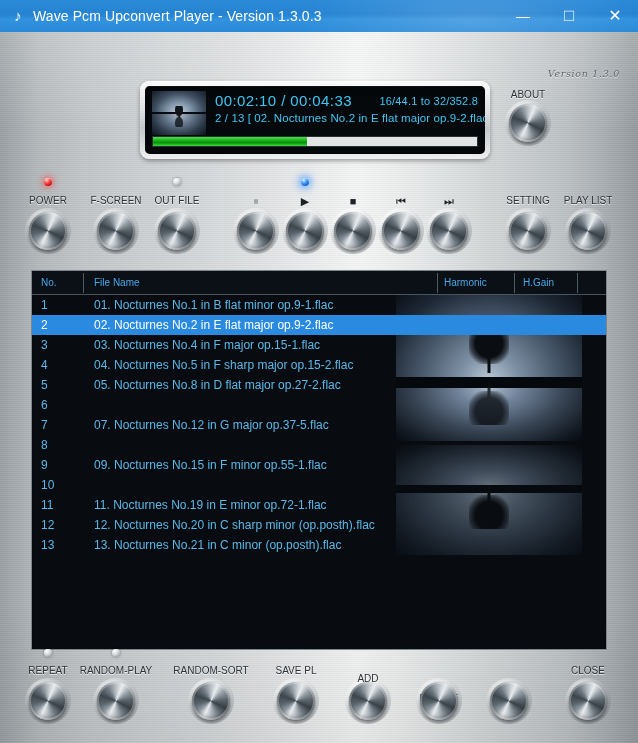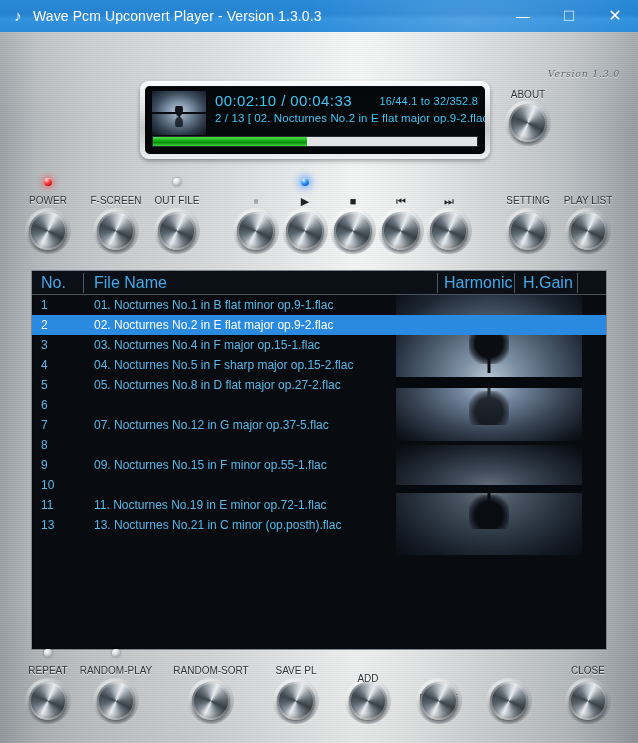--- a/index.html
+++ b/index.html
@@ -347,21 +347,21 @@
     width: 574px; height: 24px;
     background: #0b1016;
     border-bottom: 1px solid #49545e;
     box-sizing: border-box;
   }
   .hcell {
     position: absolute;
     top: 0;
     height: 23px;
     color: #46a8e8;
-    font-size: 16px;
+    font-size: 10px;
     line-height: 23px;
     white-space: nowrap;
     box-sizing: border-box;
   }
   .hsep {
     position: absolute; top: 2px; width: 1px; height: 20px;
     background: #4d5a64;
   }
   .rows { position: absolute; left: 0; top: 24px; width: 574px; }
   .row {
@@ -481,20 +481,24 @@
             <div class="row">
               <div class="row-no">9</div>
               <div class="row-name">09. Nocturnes No.15 in F minor op.55-1.flac</div>
             </div>
             <div class="row">
               <div class="row-no">10</div>
             </div>
             <div class="row">
               <div class="row-no">11</div>
               <div class="row-name">11. Nocturnes No.19 in E minor op.72-1.flac</div>
+            </div>
+            <div class="row">
+              <div class="row-no">12</div>
+              <div class="row-name">12. Nocturnes No.20 in C sharp minor (op.posth).flac</div>
             </div>
             <div class="row">
               <div class="row-no">13</div>
               <div class="row-name">13. Nocturnes No.21 in C minor (op.posth).flac</div>
             </div>
           </div>
       </div>
 
     <div class="knob-label" style="left: 468px; top: 57px; width: 120px;">ABOUT</div>
         <div class="knob" style="left: 509px; top: 72px;"></div>

